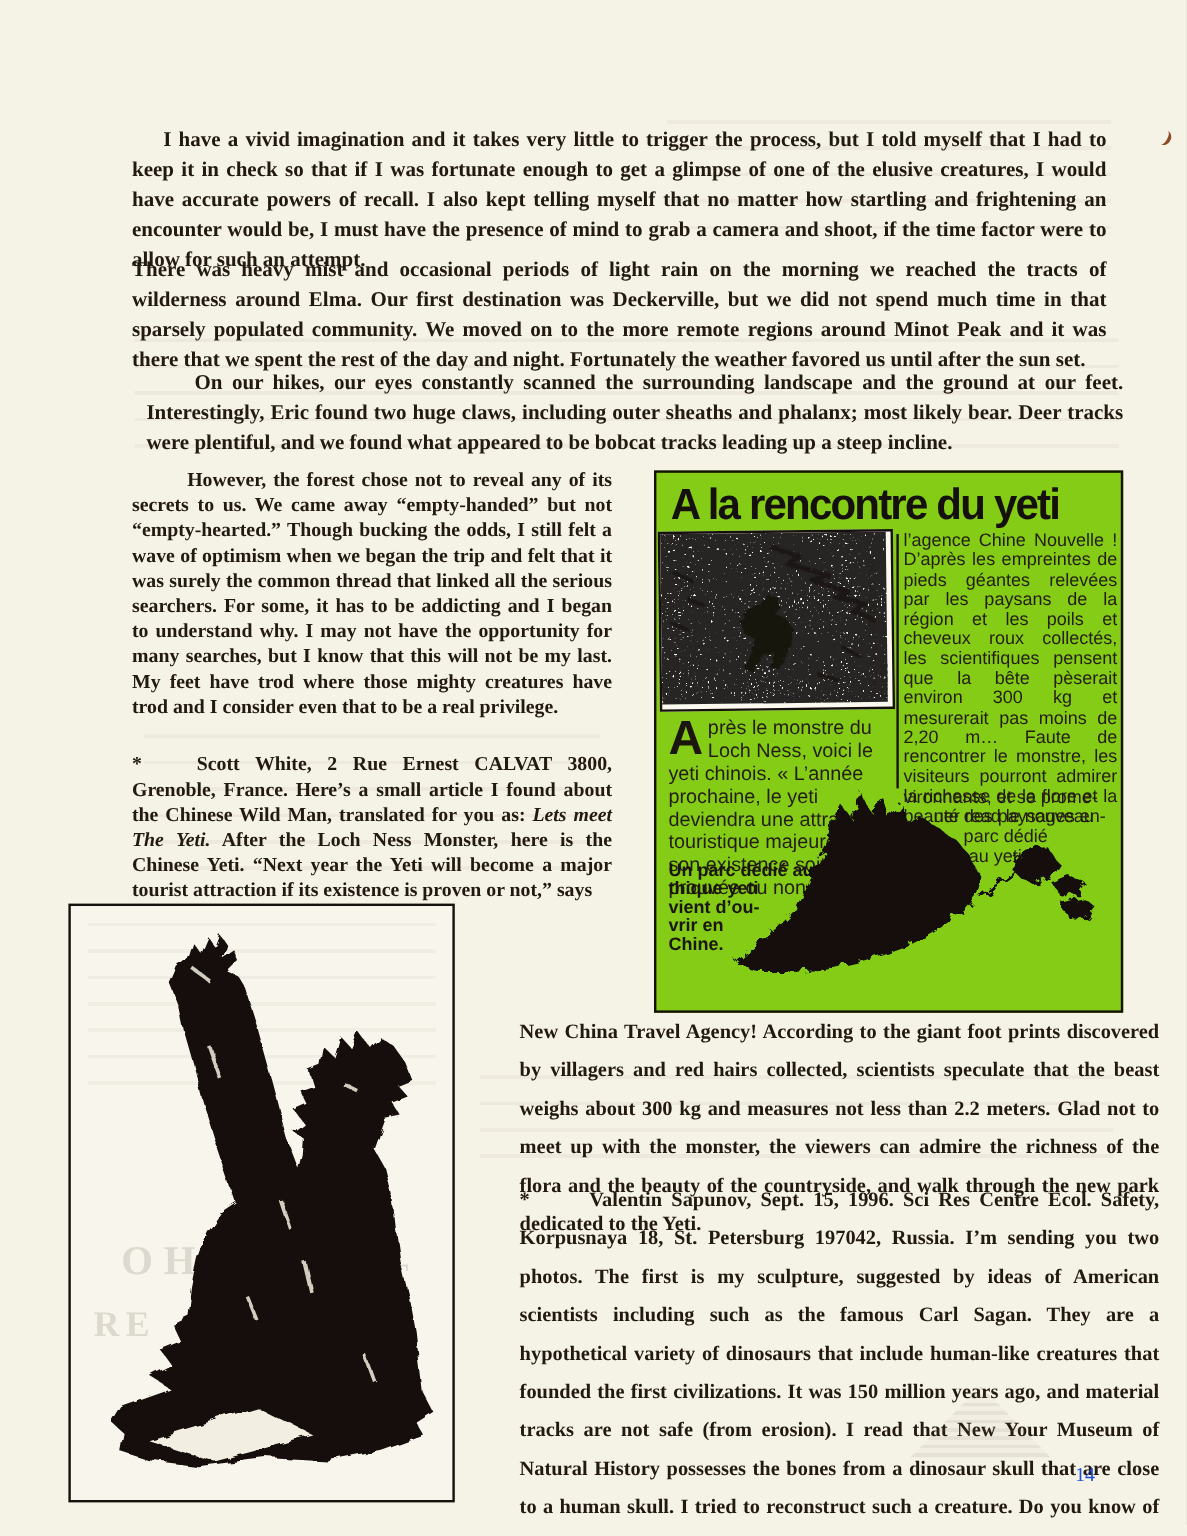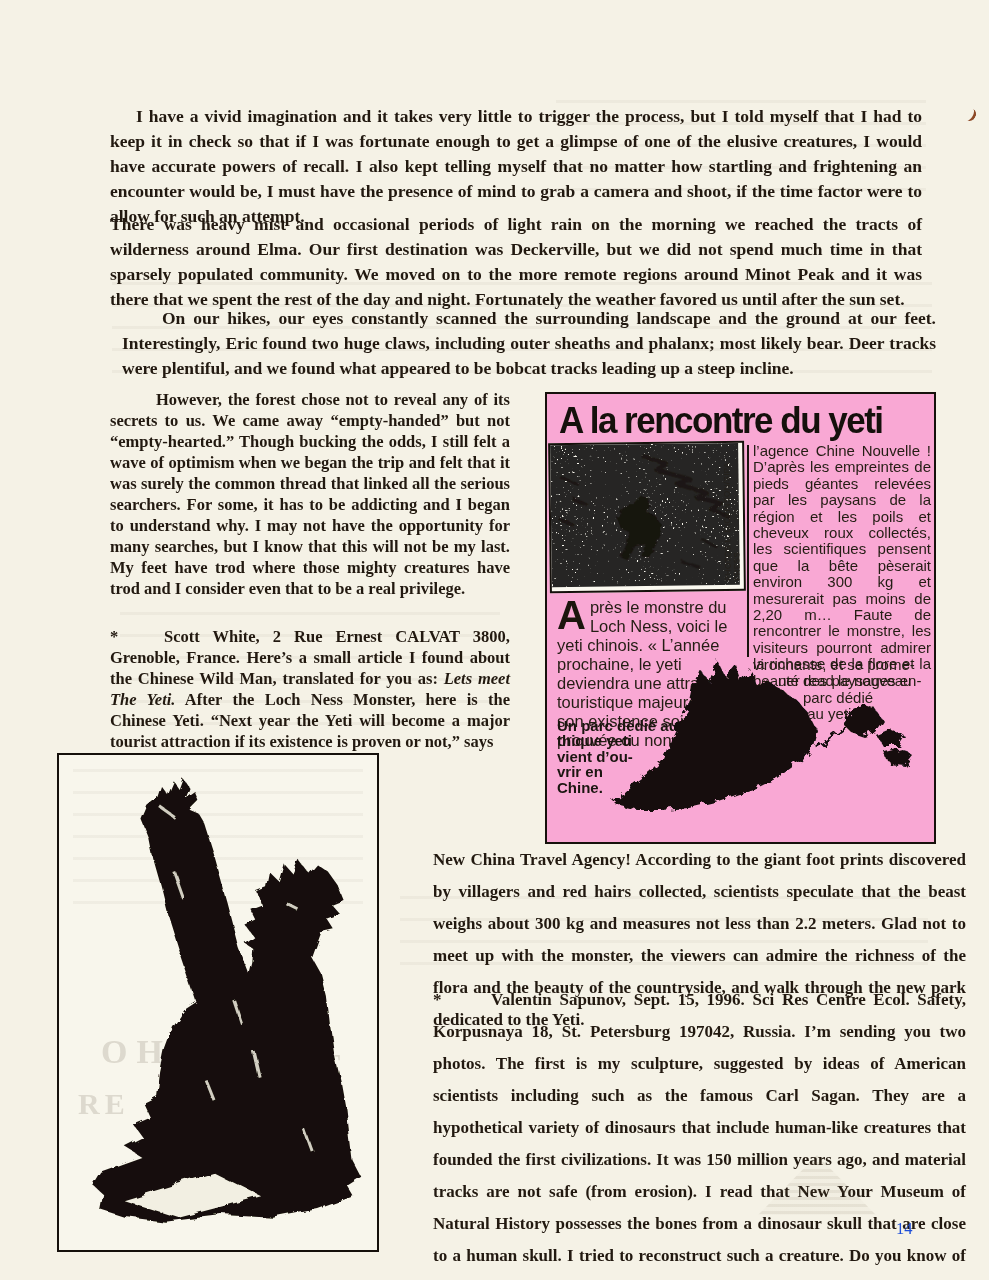--- a/index.html
+++ b/index.html
@@ -10,21 +10,21 @@
   .p-lg{font-size:17.5px;line-height:25px;}
   .p-md{font-size:16.5px;line-height:21px;}
   .p-rt{font-size:17px;line-height:32px;margin-left:36px;}
   .indent1{text-indent:26px;}
   .indent2{text-indent:40px;}
   .indent3{text-indent:46px;}
   .mk{display:inline-block;width:54px;}
   .ital{font-style:italic;}
 
   
-  .clipping{border:2px solid #16110c;background:#f9a8d4;}
+  .clipping{border:2px solid #16110c;background:#84cc16;}
   .clip-title{font-family:"Liberation Sans",sans-serif;font-weight:700;font-size:35px;
               letter-spacing:-1.5px;color:#15100c;transform:scaleY(1.04);transform-origin:left top;}
   .fr{font-family:Liberation Sans, sans-serif;color:#241d14;}
   .fr-c1{font-size:16.5px;line-height:19px;}
   .fr-c2{font-size:15px;line-height:16.4px;text-align:justify;}
   .fr-c2b{font-size:15px;line-height:16.4px;white-space:pre-wrap;}
   .dropcap{float:left;font-size:40px;line-height:.78;font-weight:700;margin:2px 4px 0 0;color:#1c150d;}
   .clip-cap{font-family:"Liberation Sans",sans-serif;font-weight:700;font-size:15px;line-height:1.03;
             white-space:pre-line;color:#1b1510;}
   .credit{font-family:"Liberation Sans",sans-serif;font-size:8px;letter-spacing:.4px;

